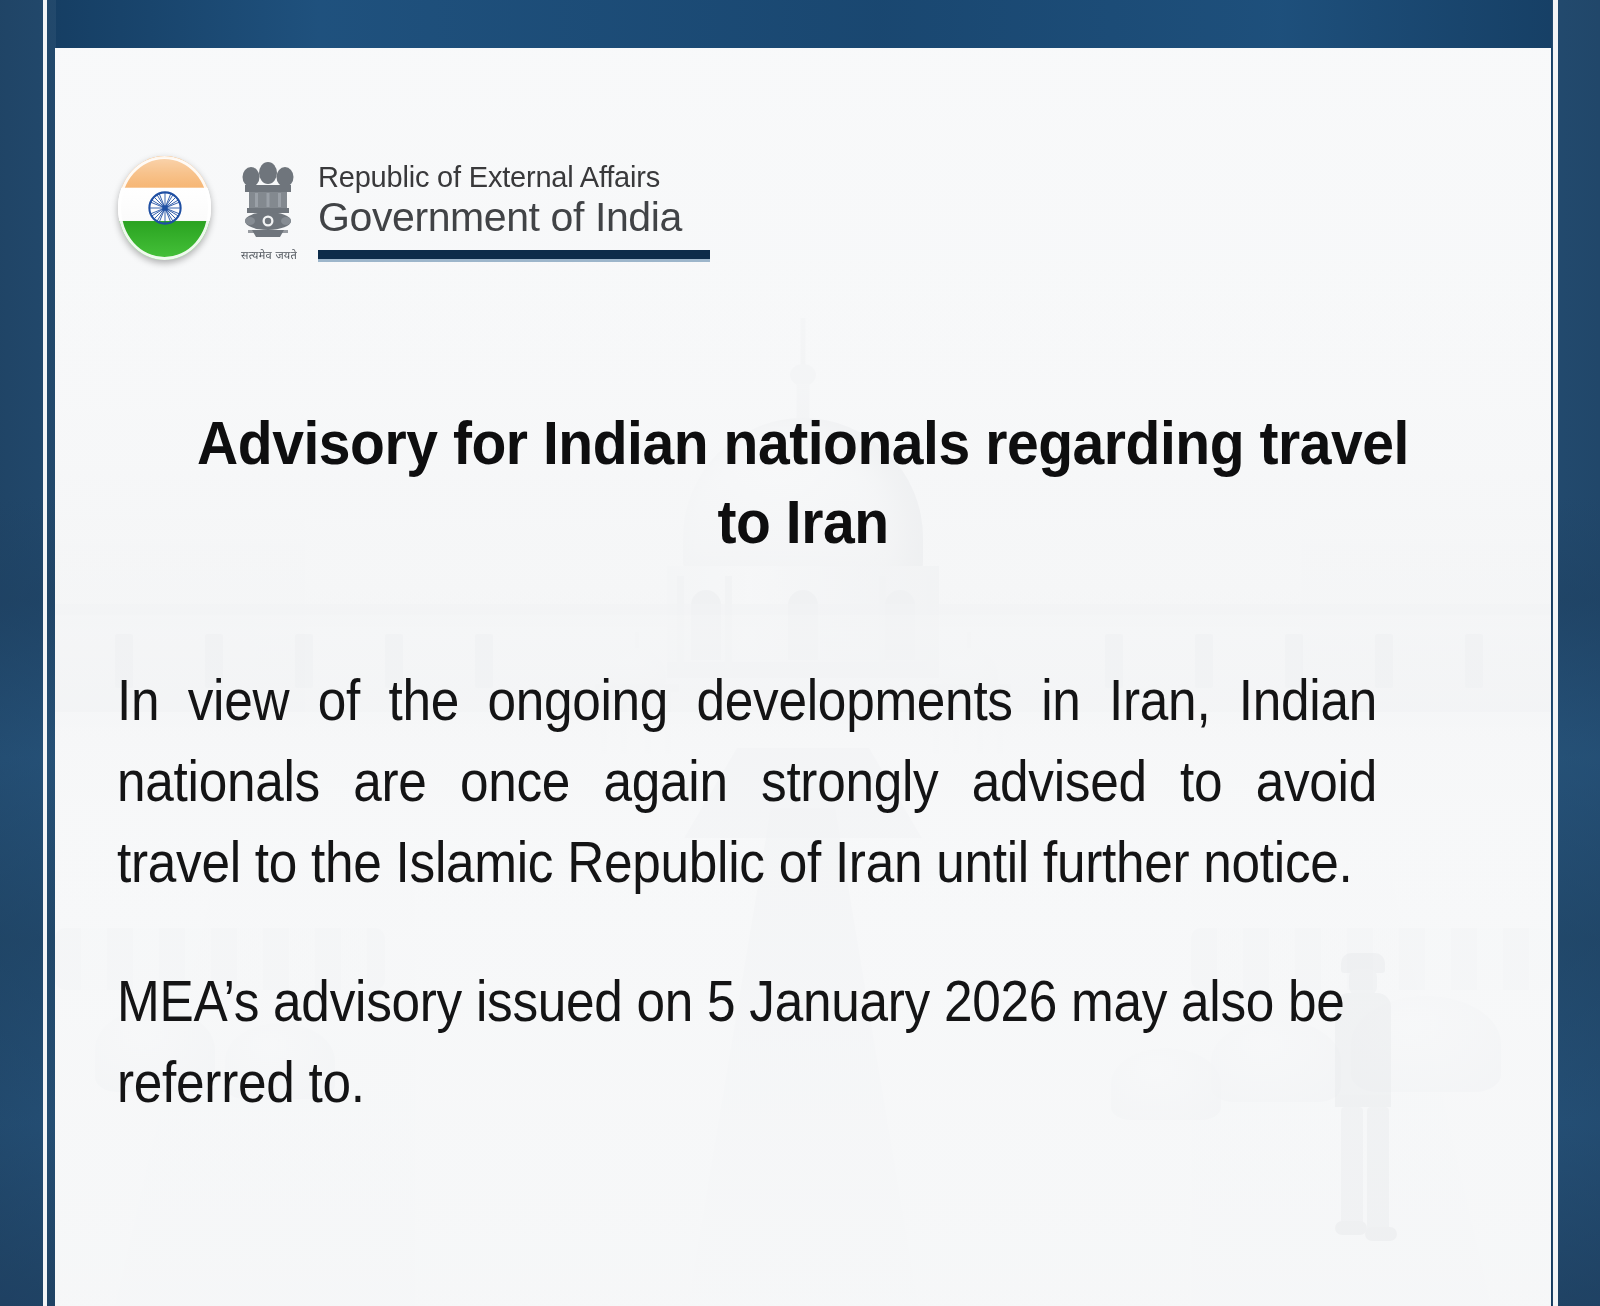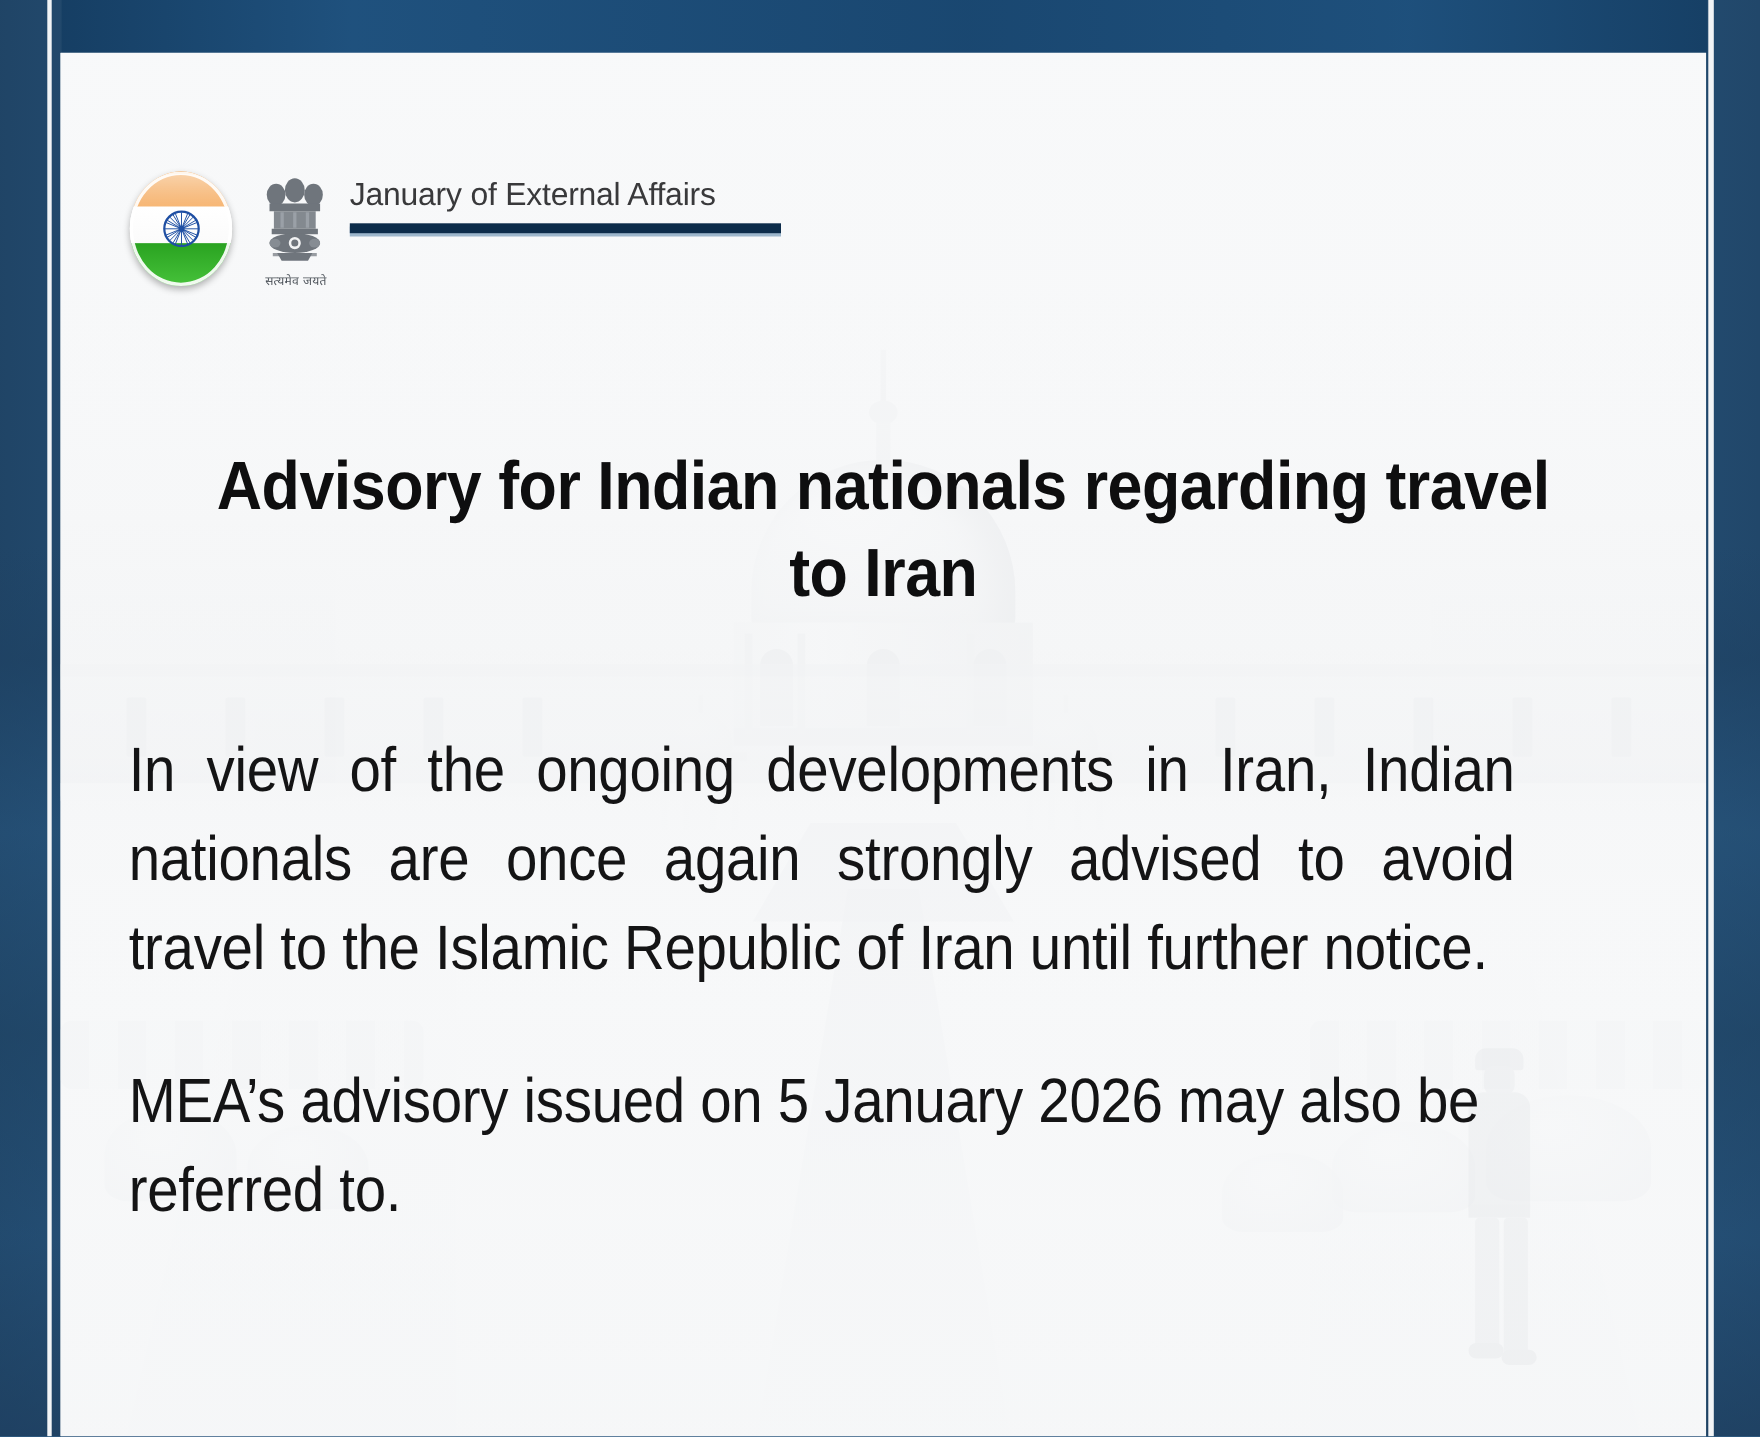--- a/index.html
+++ b/index.html
@@ -429,21 +429,22 @@
             <g fill="#9aa0a7">
               <rect x="19" y="33" width="3" height="14"></rect>
               <rect x="30.5" y="33" width="3" height="14"></rect>
               <rect x="42" y="33" width="3" height="14"></rect>
             </g>
           </svg>
           <div class="emblem-motto">सत्यमेव जयते</div>
         </div>
 
         <div class="org">
-          <div class="line1">January of External Affairs</div>
+          <div class="line1">Republic of External Affairs</div>
+          <div class="line2">Government of India</div>
           <div class="rule"></div>
         </div>
       </div>
 
       <h1 class="headline">Advisory for Indian nationals regarding travel to Iran</h1>
 
       <div class="body-text">
         <p>In view of the ongoing developments in Iran, Indian nationals are once again strongly advised to avoid travel to the Islamic Republic of Iran until further notice.</p>
         <p class="last">MEA’s advisory issued on 5 January 2026 may also be referred to.</p>
       </div>

